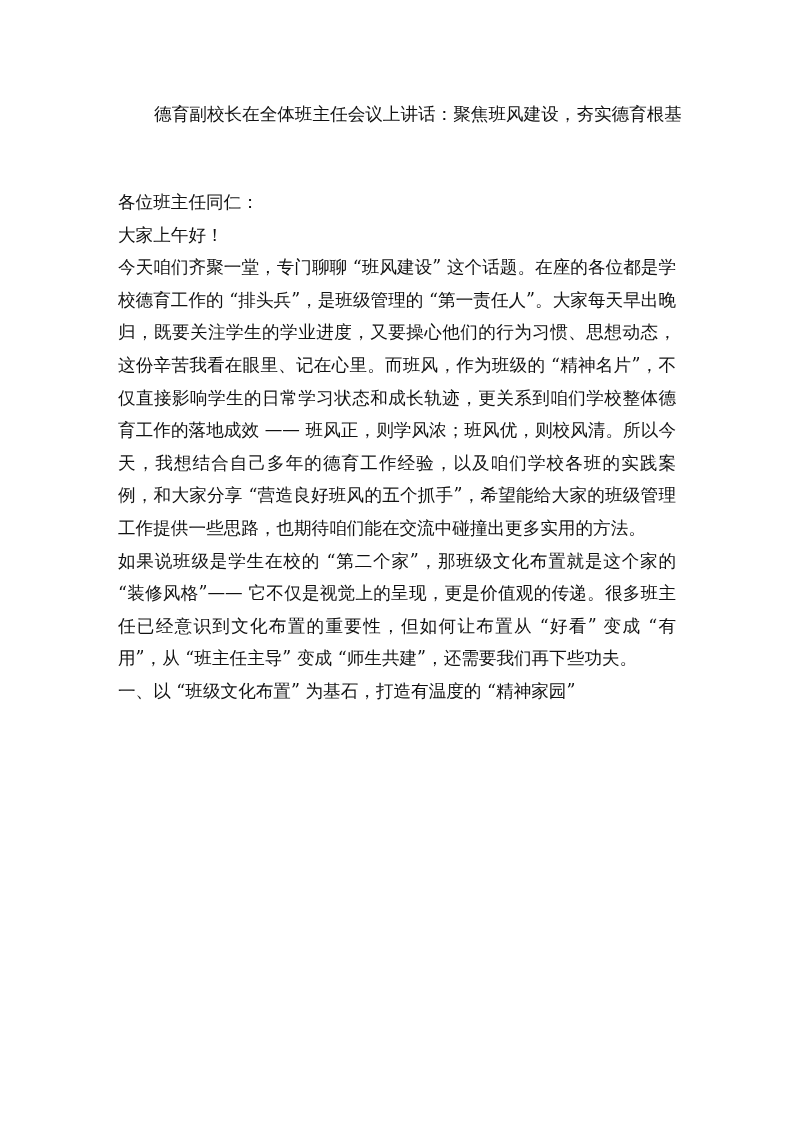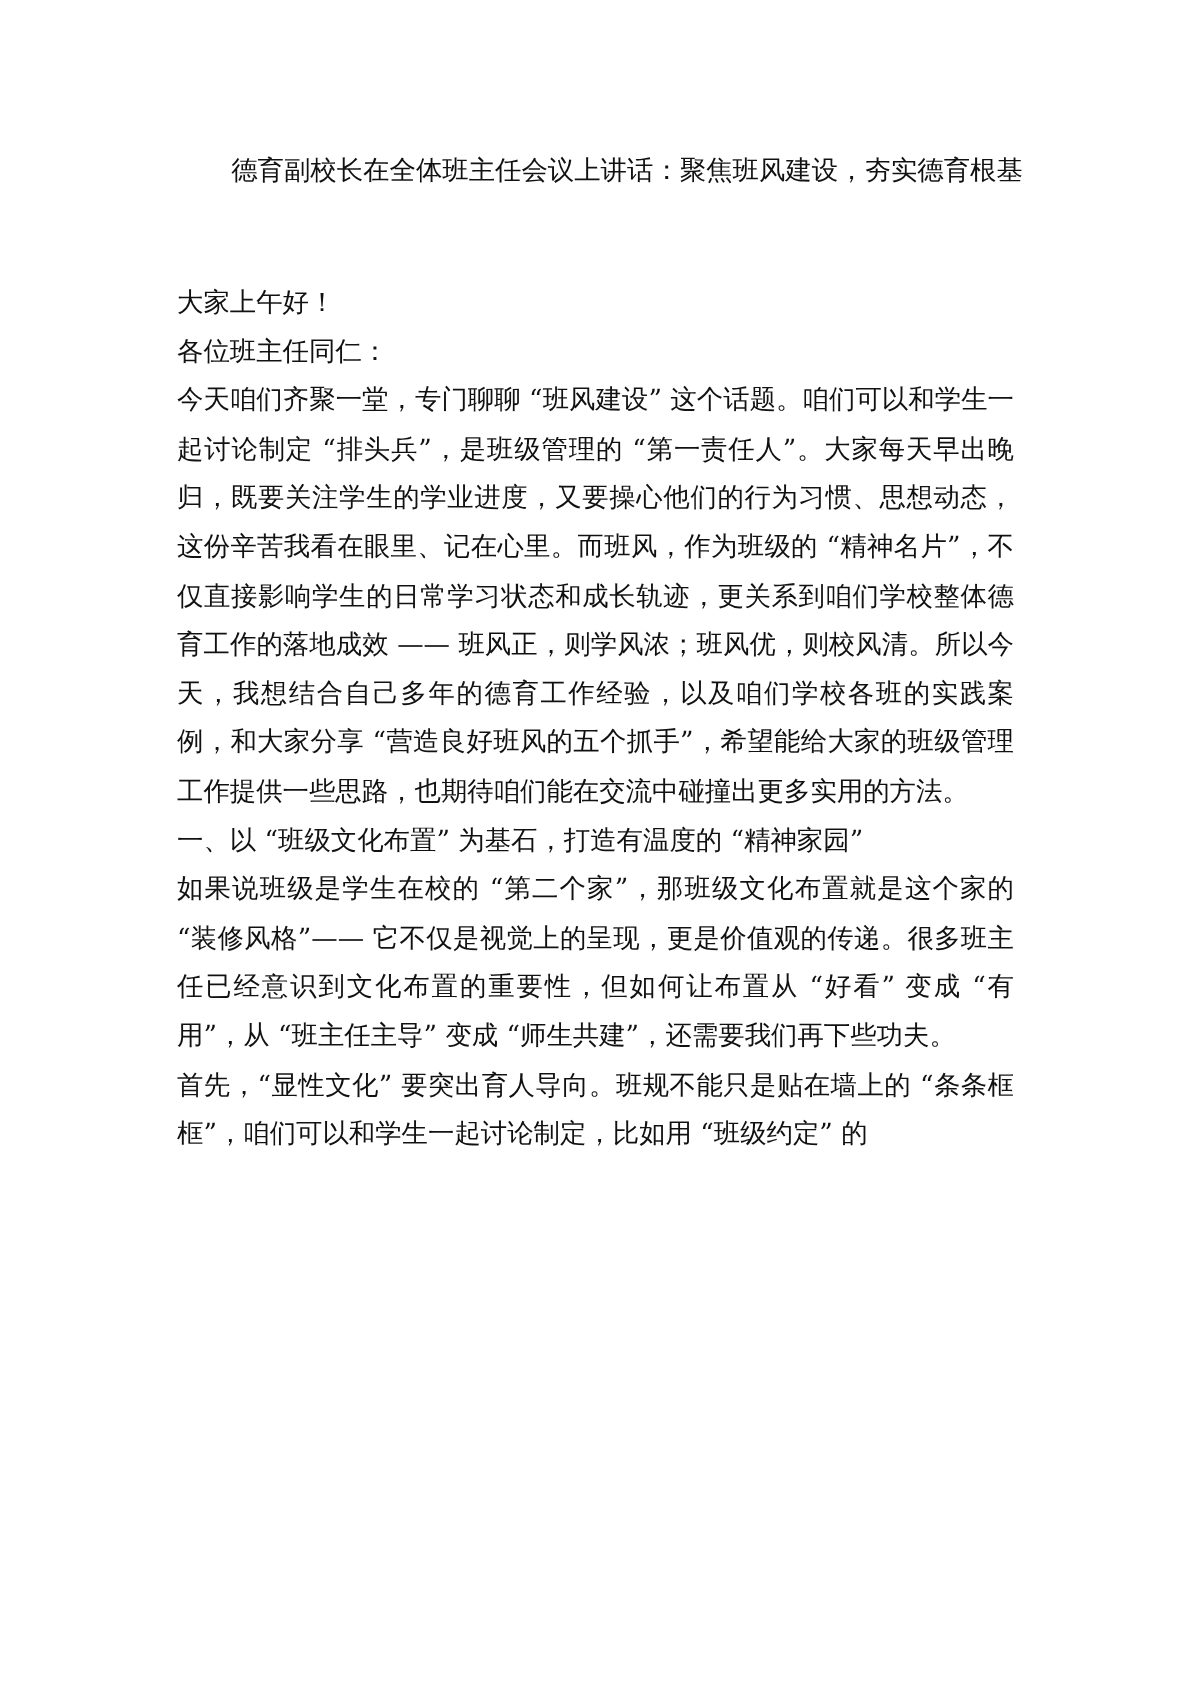--- a/index.html
+++ b/index.html
@@ -49,20 +49,19 @@
       word-break: break-all;
     }
   </style>
 </head>
 <body>
 
 <div class="page">
   <h1 class="title">德育副校长在全体班主任会议上讲话：聚焦班风建设，夯实德育根基</h1>
 
   <div class="body-text">
+    <p class="para">各位班主任同仁：</p>
     <p class="para">大家上午好！</p>
-    <p class="para">各位班主任同仁：</p>
-    <p class="para">今天咱们齐聚一堂，专门聊聊 “班风建设” 这个话题。咱们可以和学生一起讨论制定 “排头兵”，是班级管理的 “第一责任人”。大家每天早出晚归，既要关注学生的学业进度，又要操心他们的行为习惯、思想动态，这份辛苦我看在眼里、记在心里。而班风，作为班级的 “精神名片”，不仅直接影响学生的日常学习状态和成长轨迹，更关系到咱们学校整体德育工作的落地成效 —— 班风正，则学风浓；班风优，则校风清。所以今天，我想结合自己多年的德育工作经验，以及咱们学校各班的实践案例，和大家分享 “营造良好班风的五个抓手”，希望能给大家的班级管理工作提供一些思路，也期待咱们能在交流中碰撞出更多实用的方法。</p>
+    <p class="para">今天咱们齐聚一堂，专门聊聊 “班风建设” 这个话题。在座的各位都是学校德育工作的 “排头兵”，是班级管理的 “第一责任人”。大家每天早出晚归，既要关注学生的学业进度，又要操心他们的行为习惯、思想动态，这份辛苦我看在眼里、记在心里。而班风，作为班级的 “精神名片”，不仅直接影响学生的日常学习状态和成长轨迹，更关系到咱们学校整体德育工作的落地成效 —— 班风正，则学风浓；班风优，则校风清。所以今天，我想结合自己多年的德育工作经验，以及咱们学校各班的实践案例，和大家分享 “营造良好班风的五个抓手”，希望能给大家的班级管理工作提供一些思路，也期待咱们能在交流中碰撞出更多实用的方法。</p>
+    <p class="para">如果说班级是学生在校的 “第二个家”，那班级文化布置就是这个家的 “装修风格”—— 它不仅是视觉上的呈现，更是价值观的传递。很多班主任已经意识到文化布置的重要性，但如何让布置从 “好看” 变成 “有用”，从 “班主任主导” 变成 “师生共建”，还需要我们再下些功夫。</p>
     <p class="para">一、以 “班级文化布置” 为基石，打造有温度的 “精神家园”</p>
-    <p class="para">如果说班级是学生在校的 “第二个家”，那班级文化布置就是这个家的 “装修风格”—— 它不仅是视觉上的呈现，更是价值观的传递。很多班主任已经意识到文化布置的重要性，但如何让布置从 “好看” 变成 “有用”，从 “班主任主导” 变成 “师生共建”，还需要我们再下些功夫。</p>
-    <p class="para">首先，“显性文化” 要突出育人导向。班规不能只是贴在墙上的 “条条框框”，咱们可以和学生一起讨论制定，比如用 “班级约定” 的</p>
   </div>
 </div>
 
 </body></html>

